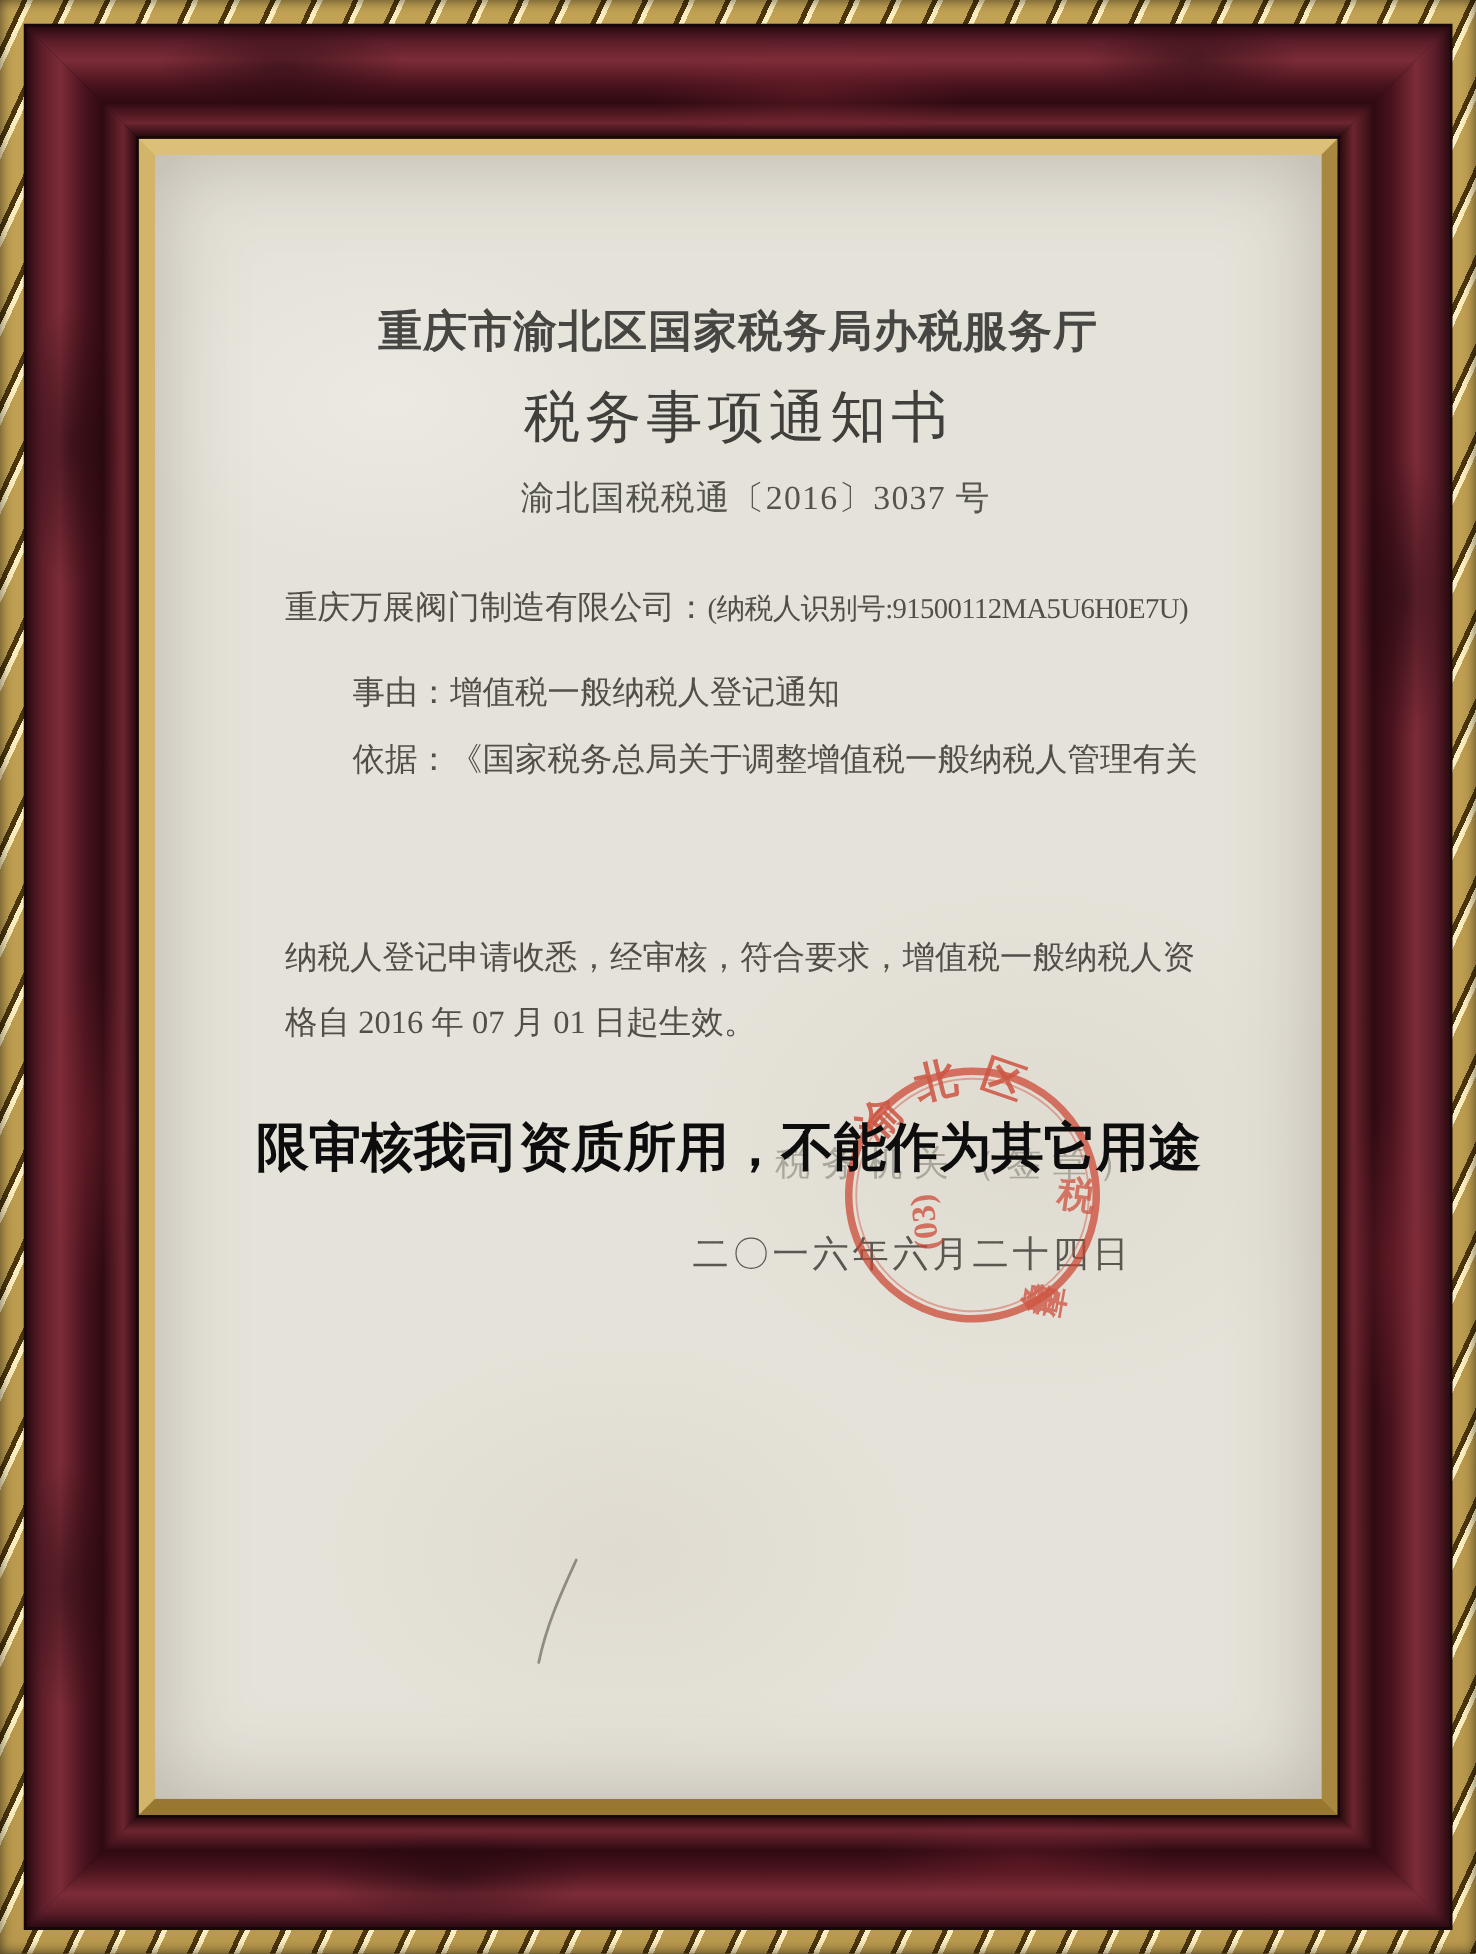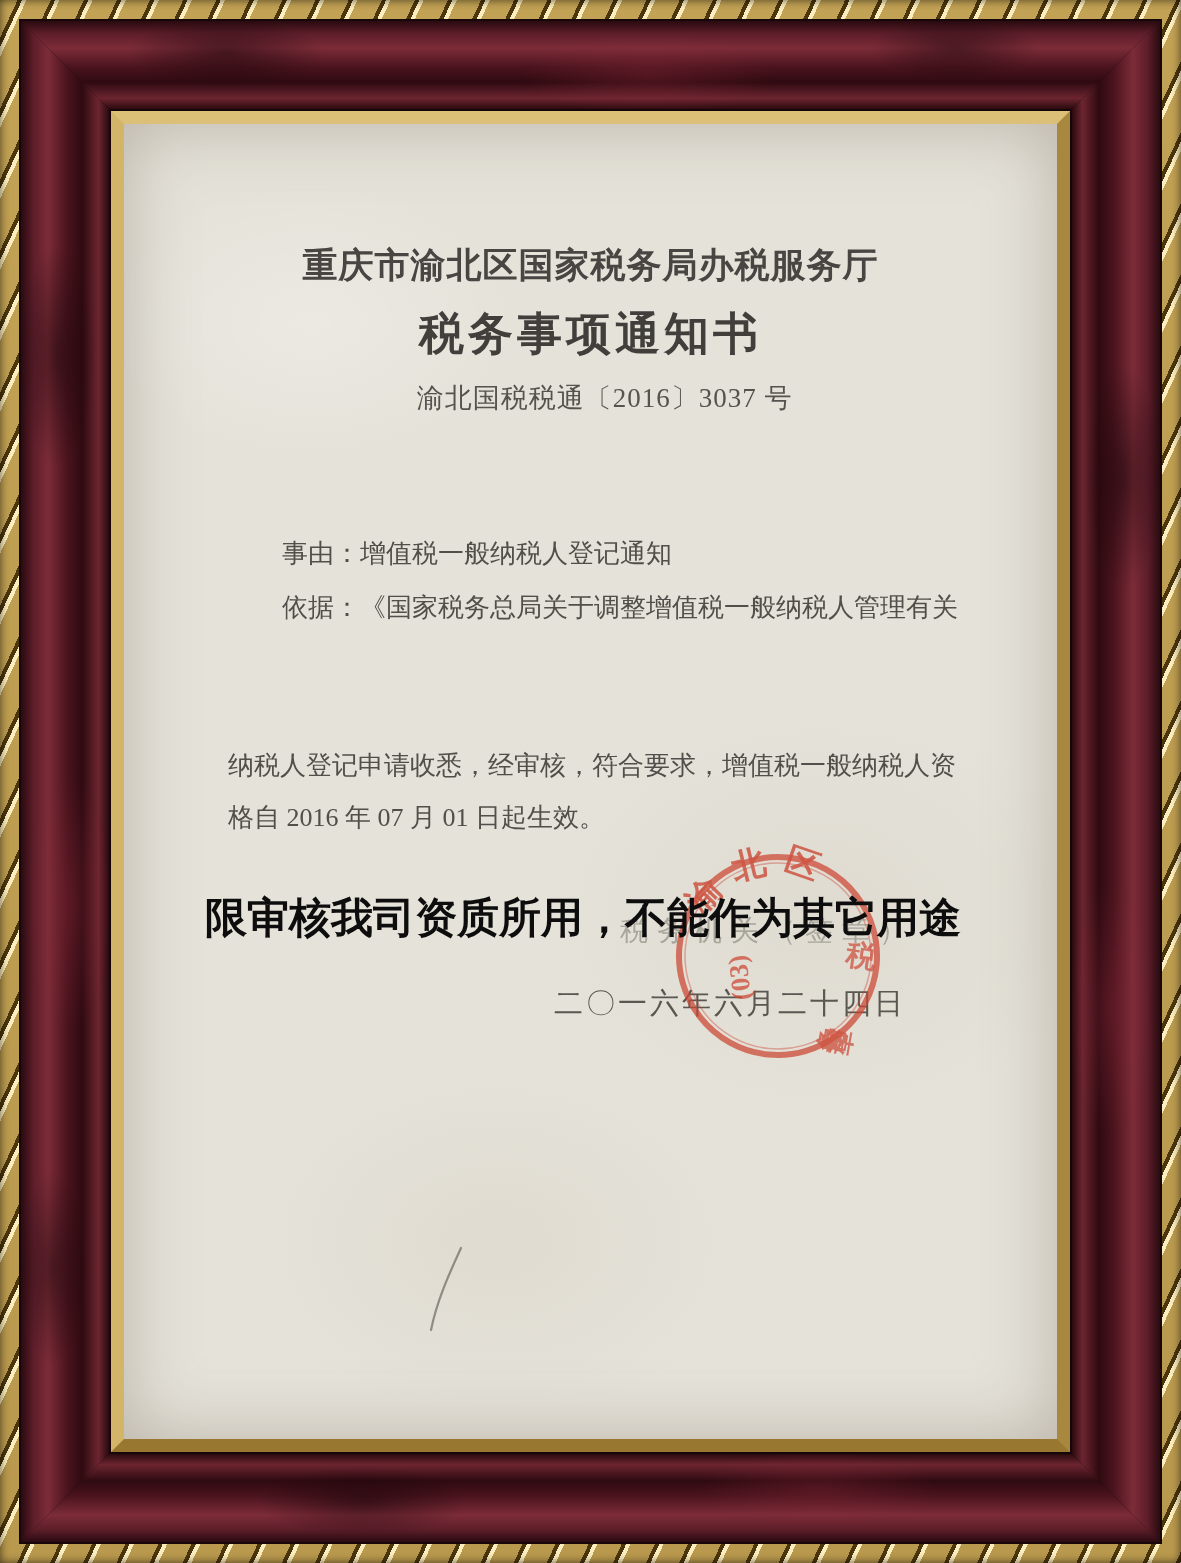--- a/index.html
+++ b/index.html
@@ -52,21 +52,21 @@
   .paper{position:absolute;inset:0;overflow:hidden;color:#52504b;
     background:
       radial-gradient(300px 200px at 20% 15%,rgba(255,255,255,.25),transparent 70%),
       radial-gradient(400px 300px at 75% 60%,rgba(205,198,185,.25),transparent 70%),
       radial-gradient(350px 250px at 40% 85%,rgba(210,203,190,.3),transparent 70%),
       #e5e2d9;
     box-shadow:inset 0 0 70px rgba(105,92,78,.35);}
   .abs{position:absolute;}
   .ctr{left:0;right:0;text-align:center;}
   .t1{top:118px;font-size:35px;font-weight:600;letter-spacing:1px;color:#474643;}
-  .t2{top:180px;font-size:45px;font-weight:700;letter-spacing:4px;color:#403f3c;}
+  .t2{top:180px;font-size:45px;font-weight:400;letter-spacing:4px;color:#403f3c;}
   .docnum{top:256px;font-size:27px;letter-spacing:1px;color:#55534e;padding-left:28px;}
   .bodyline{left:104px;width:742px;font-size:26px;white-space:nowrap;color:#524f4a;}
   .indent{text-indent:54px;}
   .addr-id{font-size:23px;letter-spacing:-0.5px;}
   .sig{top:788px;left:496px;font-size:28px;letter-spacing:9px;color:rgba(112,109,100,.5);white-space:nowrap;}
   .date{top:860px;left:430px;font-size:29px;letter-spacing:3px;color:#5a5751;white-space:nowrap;text-align:center;}
   .stamp{top:716px;left:538px;width:232px;height:232px;opacity:.9;}
   .watermark{top:766px;left:61px;right:20px;font-size:42px;font-weight:700;
     font-family:"Liberation Sans","DejaVu Sans",sans-serif;color:#0d0d0d;
     letter-spacing:0px;white-space:nowrap;margin-left:20px;}
@@ -82,20 +82,23 @@
   <div class="bar bar-left"></div>
   <div class="bar bar-right"></div>
 
   <div class="trim">
     <div class="paper">
 
       <div class="abs ctr t1">重庆市渝北区国家税务局办税服务厅</div>
       <div class="abs ctr t2">税务事项通知书</div>
       <div class="abs ctr docnum">渝北国税税通〔2016〕3037 号</div>
 
+      <div class="abs bodyline" style="top:344px;">
+        <span>重庆万展阀门制造有限公司：</span><span class="addr-id">(纳税人识别号:91500112MA5U6H0E7U)</span>
+      </div>
       <div class="abs bodyline indent" style="top:466px;">依据：《国家税务总局关于调整增值税一般纳税人管理有关</div>
       <div class="abs bodyline indent" style="top:412px;">事由：增值税一般纳税人登记通知</div>
       <div class="abs bodyline" style="top:624px;">纳税人登记申请收悉，经审核，符合要求，增值税一般纳税人资</div>
       <div class="abs bodyline" style="top:676px;">格自 2016 年 07 月 01 日起生效。</div>
 
       <div class="abs sig">税务机关（签章）</div>
       <div class="abs date">二〇一六年六月二十四日</div>
 
       <svg class="abs stamp" viewBox="0 0 232 232" xmlns="http://www.w3.org/2000/svg">
         <g transform="rotate(-16 116 116)" fill="#cc4532" font-family="Liberation Serif, DejaVu Serif, serif">

